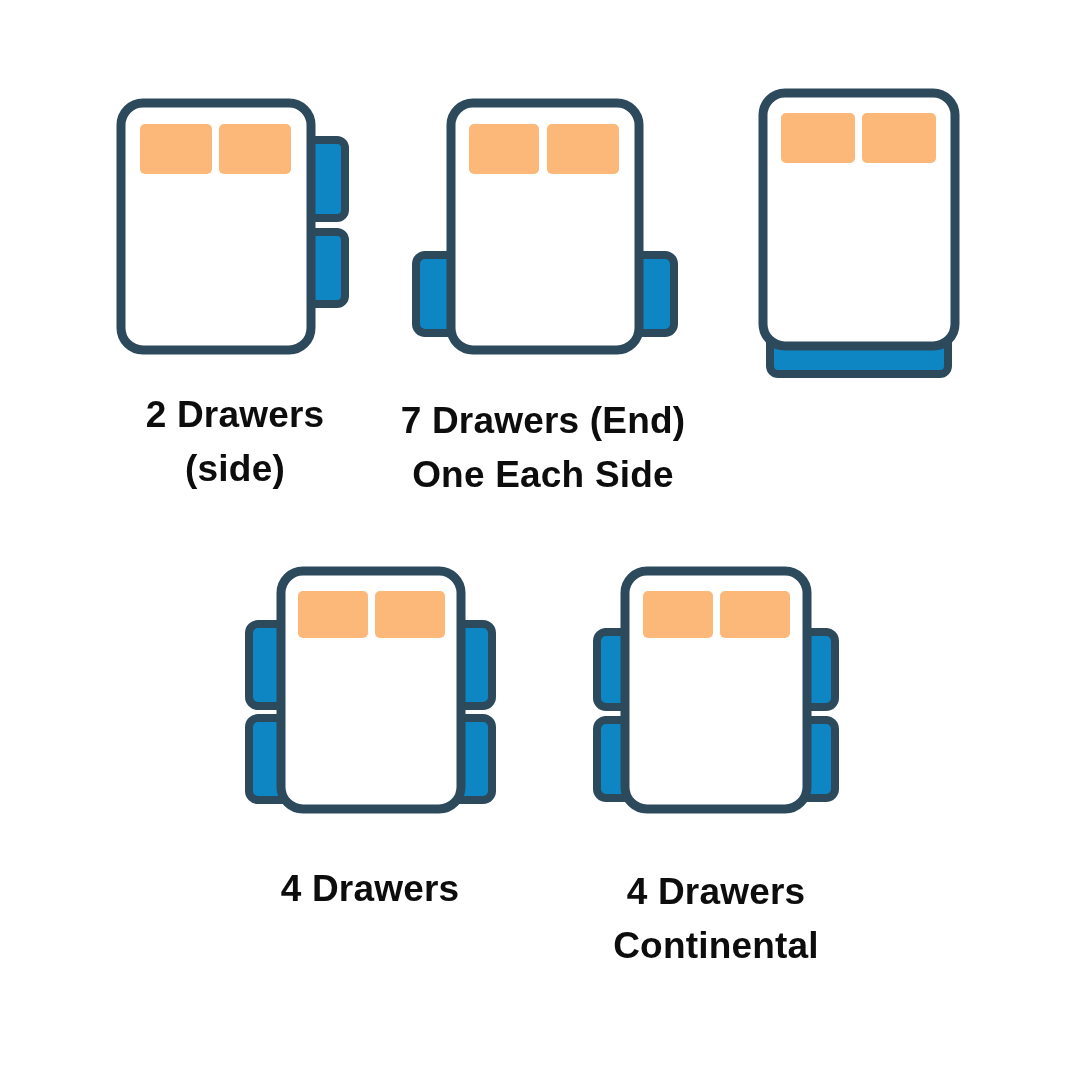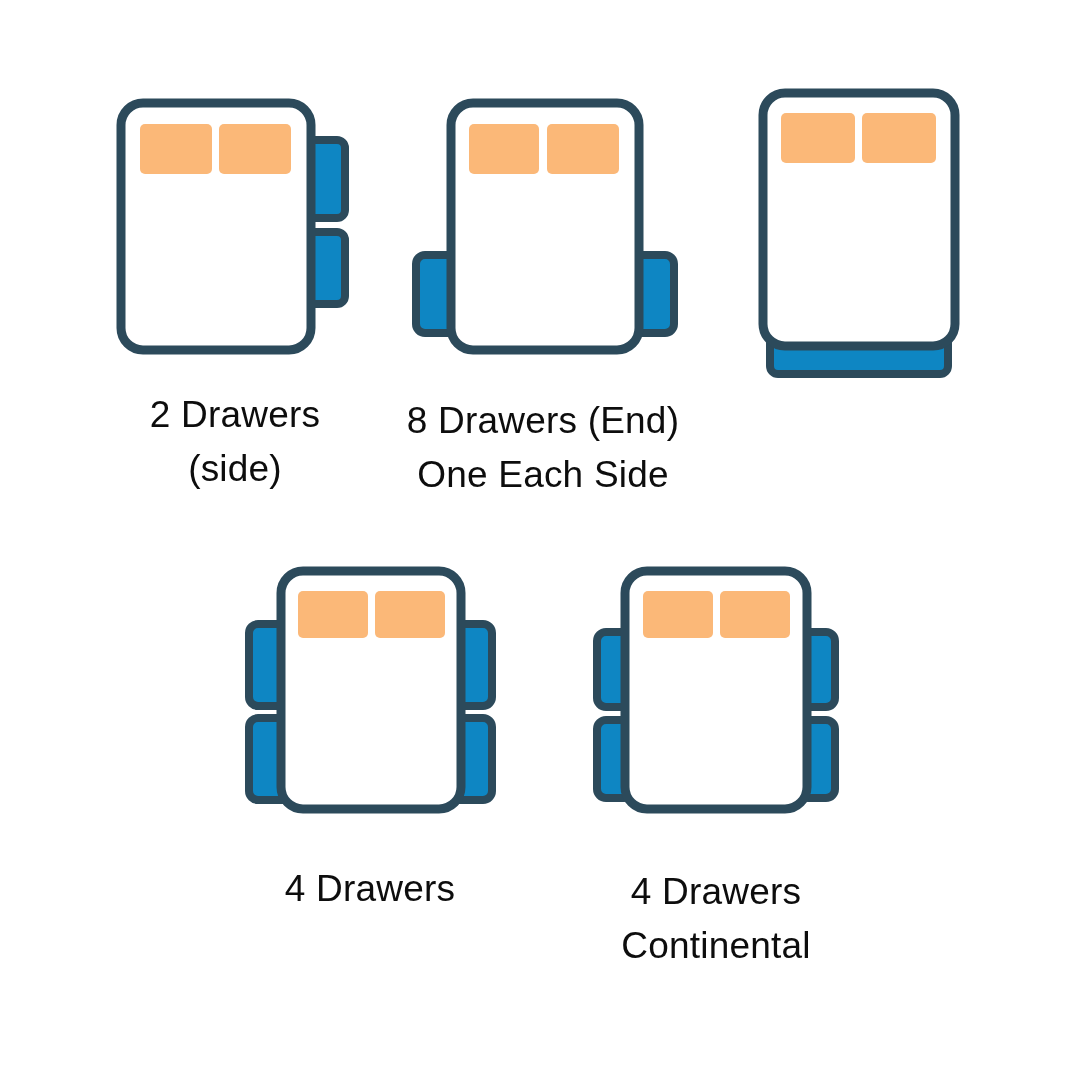--- a/index.html
+++ b/index.html
@@ -26,21 +26,21 @@
   }
   .bed-svg {
     display: block;
   }
   .caption {
     position: absolute;
     text-align: center;
     color: #0d0d0d;
     font-size: 37px;
     line-height: 1.45;
-    font-weight: 400;
+    font-weight: 700;
     letter-spacing: 0.2px;
     white-space: pre-line;
     font-family: "Liberation Sans", sans-serif;
   }
 </style>
 </head>
 <body>
 
 <div id="canvas">
 
@@ -65,21 +65,21 @@
       <rect x="11" y="163" width="46" height="78" rx="9" ry="9" fill="#0e86c3" stroke="#2c4a5b" stroke-width="8"></rect>
 
       <rect x="223" y="163" width="46" height="78" rx="9" ry="9" fill="#0e86c3" stroke="#2c4a5b" stroke-width="8"></rect>
 
       <rect x="46" y="11" width="188" height="247" rx="22" ry="22" fill="#ffffff" stroke="#2c4a5b" stroke-width="9"></rect>
 
       <rect x="64" y="32" width="70" height="50" rx="5" ry="5" fill="#fbb878"></rect>
       <rect x="142" y="32" width="72" height="50" rx="5" ry="5" fill="#fbb878"></rect>
     </svg>
   </div>
-  <div class="caption" style="left:378px; top:394px; width:330px;">8 Drawers (End)
+  <div class="caption" style="left:378px; top:394px; width:330px;">7 Drawers (End)
 One Each Side</div>
 
   <div class="bed-item" style="left:752px; top:82px;">
     <svg class="bed-svg" width="215" height="300" viewBox="0 0 215 300">
 
       <rect x="18" y="254" width="178" height="38" rx="8" ry="8" fill="#0e86c3" stroke="#2c4a5b" stroke-width="8"></rect>
 
       <rect x="11" y="11" width="192" height="253" rx="22" ry="22" fill="#ffffff" stroke="#2c4a5b" stroke-width="9"></rect>
 
       <rect x="29" y="31" width="74" height="50" rx="5" ry="5" fill="#fbb878"></rect>

